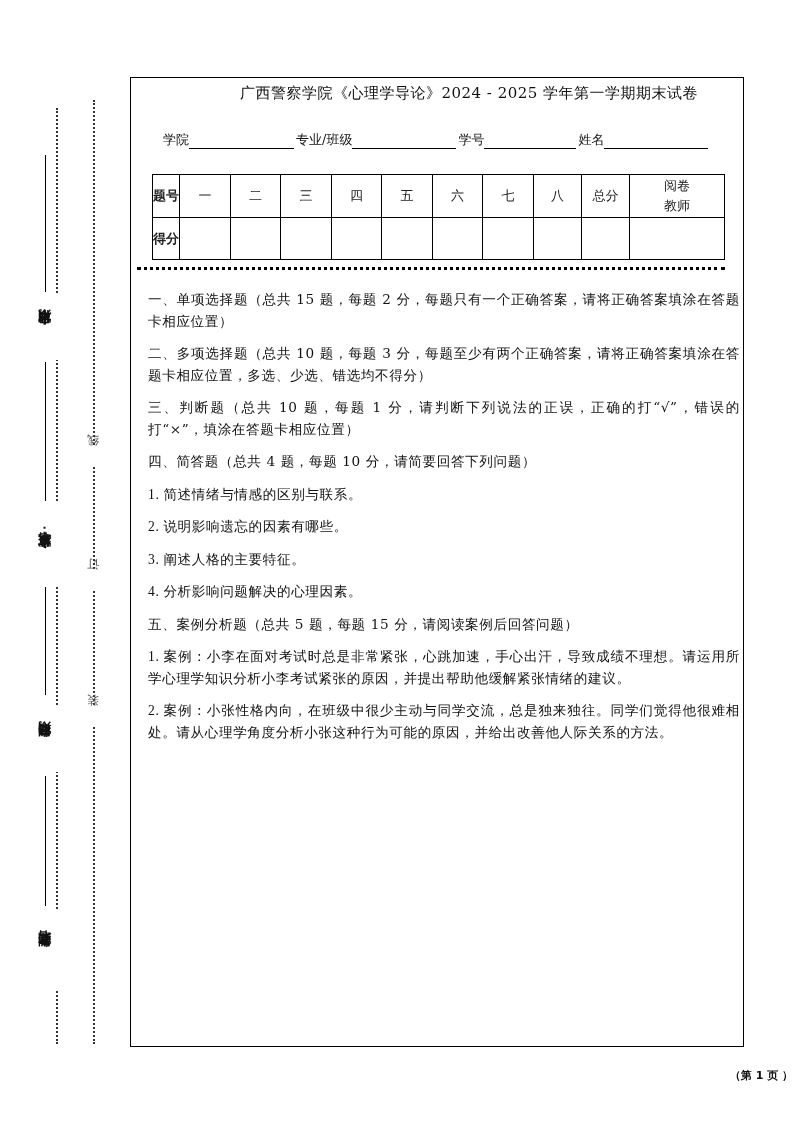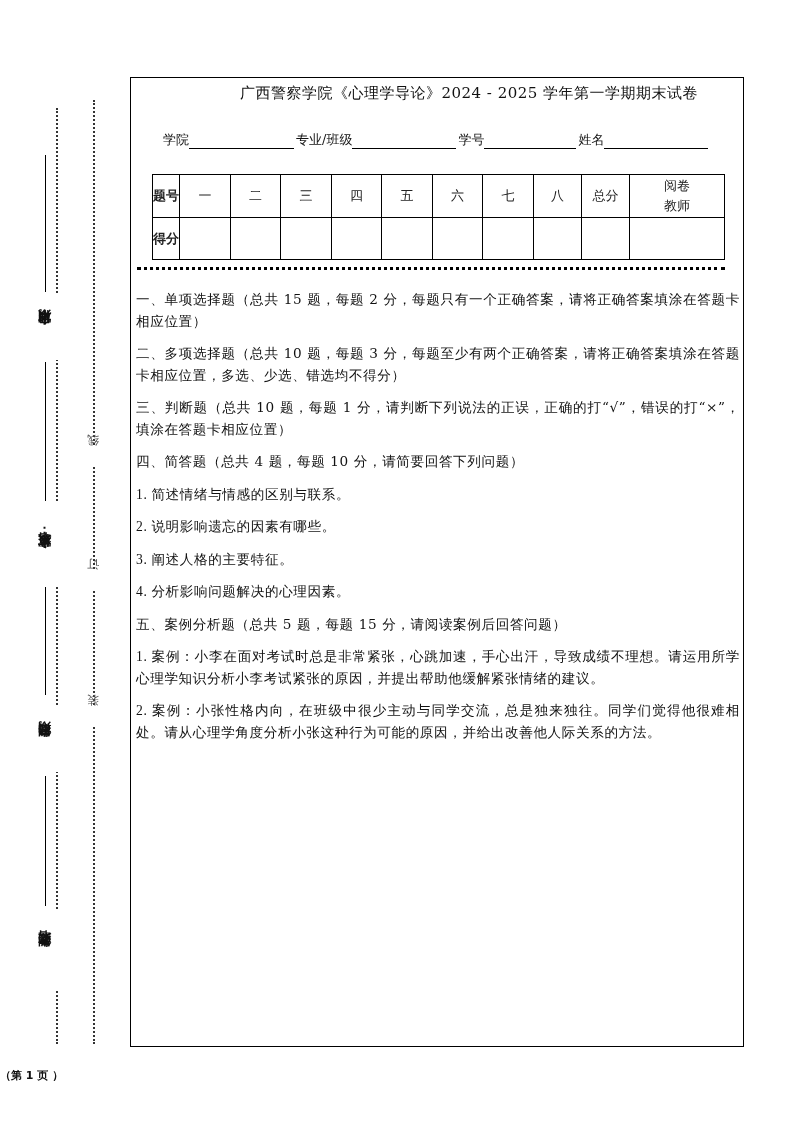--- a/index.html
+++ b/index.html
@@ -29,24 +29,24 @@
 
   table.score { position: absolute; left: 21px; top: 96px; border-collapse: collapse;
                 font-size: 13px; }
   table.score td { border: 1.2px solid #000; text-align: center; padding: 0; color: #222; }
   table.score td.rowhead { width: 26px; line-height: 20px; font-weight: bold; }
   .sep { position: absolute; left: 6px; top: 189px; width: 588px; border-top: 3px dotted #000; }
 
   
   .content { position: absolute; left: 5px; top: 211px; width: 604px; font-size: 13.6px;
              line-height: 21.5px; letter-spacing: 0.6px; }
-  .content p { margin: 0 0 11px 0; text-align: justify; }
+  .content p { margin: 0 0 11px 12px; text-align: justify; }
   .content p.q { margin-bottom: 11px; font-family: Liberation Serif, serif; }
 
-  .footer { position: absolute; top: 1068px; left: 0; width: 793px; text-align: left;
+  .footer { position: absolute; top: 1068px; left: 0; width: 793px; text-align: right;
             font-family: "DejaVu Sans", sans-serif; font-weight: bold; font-size: 11px; }
 </style>
 </head>
 <body>
 
 <div>
 
   <div class="vline-solid" style="top:155px;height:137px;"></div>
   <div class="vline-solid" style="top:362px;height:139px;"></div>
   <div class="vline-solid" style="top:587px;height:108px;"></div>

